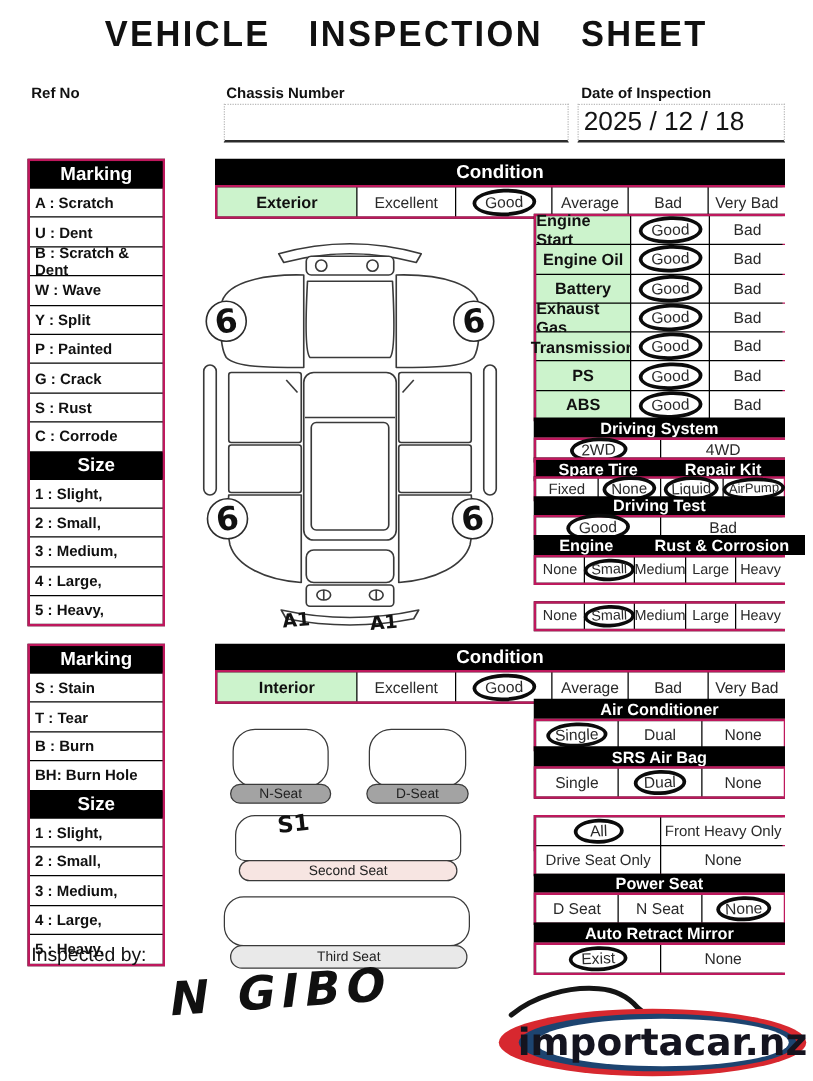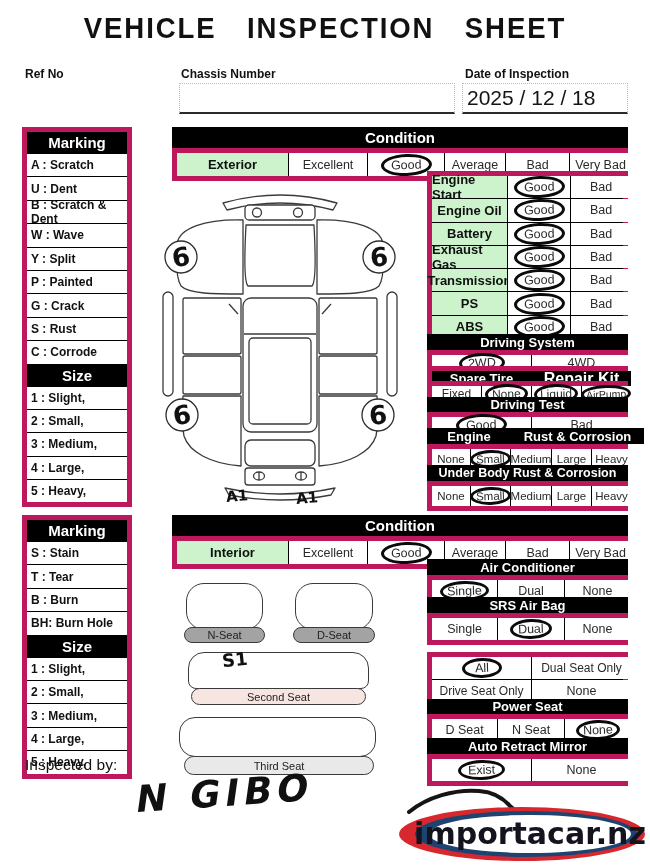--- a/index.html
+++ b/index.html
@@ -9,21 +9,21 @@
   .title { position:absolute; top:12px; left:0; width:100%; text-align:center;
            font-size:29px; font-weight:bold; letter-spacing:2px; word-spacing:22px;
            transform:scaleX(.95); }
   .flabel { position:absolute; font-size:12px; font-weight:bold; color:#111; }
   .fbox { position:absolute; box-sizing:border-box; border-top:1px dotted #bbb;
           border-left:1px dotted #bbb; border-right:1px dotted #bbb;
           border-bottom:2px solid #2b2b2b; display:flex; align-items:flex-end;
           padding:0 4px 2px; font-size:21px; color:#141414; }
   
   .g { position:absolute; display:grid; gap:1px; background:#000;
-       border:5px solid #be185d; box-sizing:border-box; }
+       border:2px solid #be185d; box-sizing:border-box; }
   .c { background:#fff; display:flex; align-items:center; justify-content:center;
        font-size:12.5px; color:#2a2a2a; position:relative; }
   .c.left { justify-content:flex-start; padding-left:4px; }
   .green { background:#ccf3cc; font-weight:bold; color:#101010; font-size:13px; }
   .lh { background:#000; color:#fff; font-weight:bold; font-size:15px; }
   .legtxt { font-weight:bold; font-size:12px; color:#111; }
   .bar { position:absolute; background:#000; color:#fff; font-weight:bold;
          display:flex; align-items:center; justify-content:center;
          box-sizing:border-box; font-size:13px; }
   .circ { display:inline-block; border:3px solid #0b0b0b; border-radius:50%;
@@ -152,21 +152,21 @@
     <div class="c">
         <span class="circ" style="padding:0 6px"><span>2WD</span></span>
       </div>
     <div class="c">
         <span>4WD</span>
       </div>
   </div>
 
   <div class="g" style="left:427px;top:366px;width:201px;grid-template-columns:99px 99px;grid-template-rows:15px">
     <div class="c lh" style="font-size:13px">Spare Tire</div>
-    <div class="c lh" style="font-size:16px">Repair Kit</div>
+    <div class="c lh" style="font-size:13px">Repair Kit</div>
   </div>
   <div class="g" style="left:427px;top:381px;width:201px;grid-template-columns:49px 49px 49px 48px;grid-template-rows:16px">
     <div class="c" style="font-size:12px">
         <span>Fixed</span>
       </div>
     <div class="c" style="font-size:12px">
         <span class="circ" style="padding:0 4px"><span>None</span></span>
       </div>
     <div class="c" style="font-size:12px">
         <span class="circ" style="padding:0 3px"><span>Liquid</span></span>
@@ -201,21 +201,20 @@
         <span>Medium</span>
       </div>
     <div class="c" style="font-size:11.5px">
         <span>Large</span>
       </div>
     <div class="c" style="font-size:11.5px">
         <span>Heavy</span>
       </div>
   </div>
 
-  <div class="bar" style="left:427px;top:465px;width:201px;height:16px;font-size:12.5px">Under Body Rust &amp; Corrosion</div>
   <div class="g" style="left:427px;top:481px;width:201px;grid-template-columns:38px 39px 40px 39px 39px;grid-template-rows:20px">
     <div class="c" style="font-size:11.5px">
         <span>None</span>
       </div>
     <div class="c" style="font-size:11.5px">
         <span class="circ" style="padding:0 3px"><span>Small</span></span>
       </div>
     <div class="c" style="font-size:11.5px">
         <span>Medium</span>
       </div>
@@ -338,21 +337,21 @@
         <span>None</span>
       </div>
   </div>
 
   <div class="bar" style="left:427px;top:664px;width:201px;height:17px">Power Window</div>
   <div class="g" style="left:427px;top:652px;width:201px;grid-template-columns:99px 99px;grid-template-rows:22px 22px">
     <div class="c">
         <span class="circ" style="padding:0 10px"><span>All</span></span>
       </div>
     <div class="c" style="font-size:12px">
-        <span>Dual Seat Only</span>
+        <span>Front Heavy Only</span>
       </div>
     <div class="c" style="font-size:12px">
         <span>Drive Seat Only</span>
       </div>
     <div class="c">
         <span>None</span>
       </div>
   </div>
 
   <div class="bar" style="left:427px;top:699px;width:201px;height:15px">Power Seat</div>

